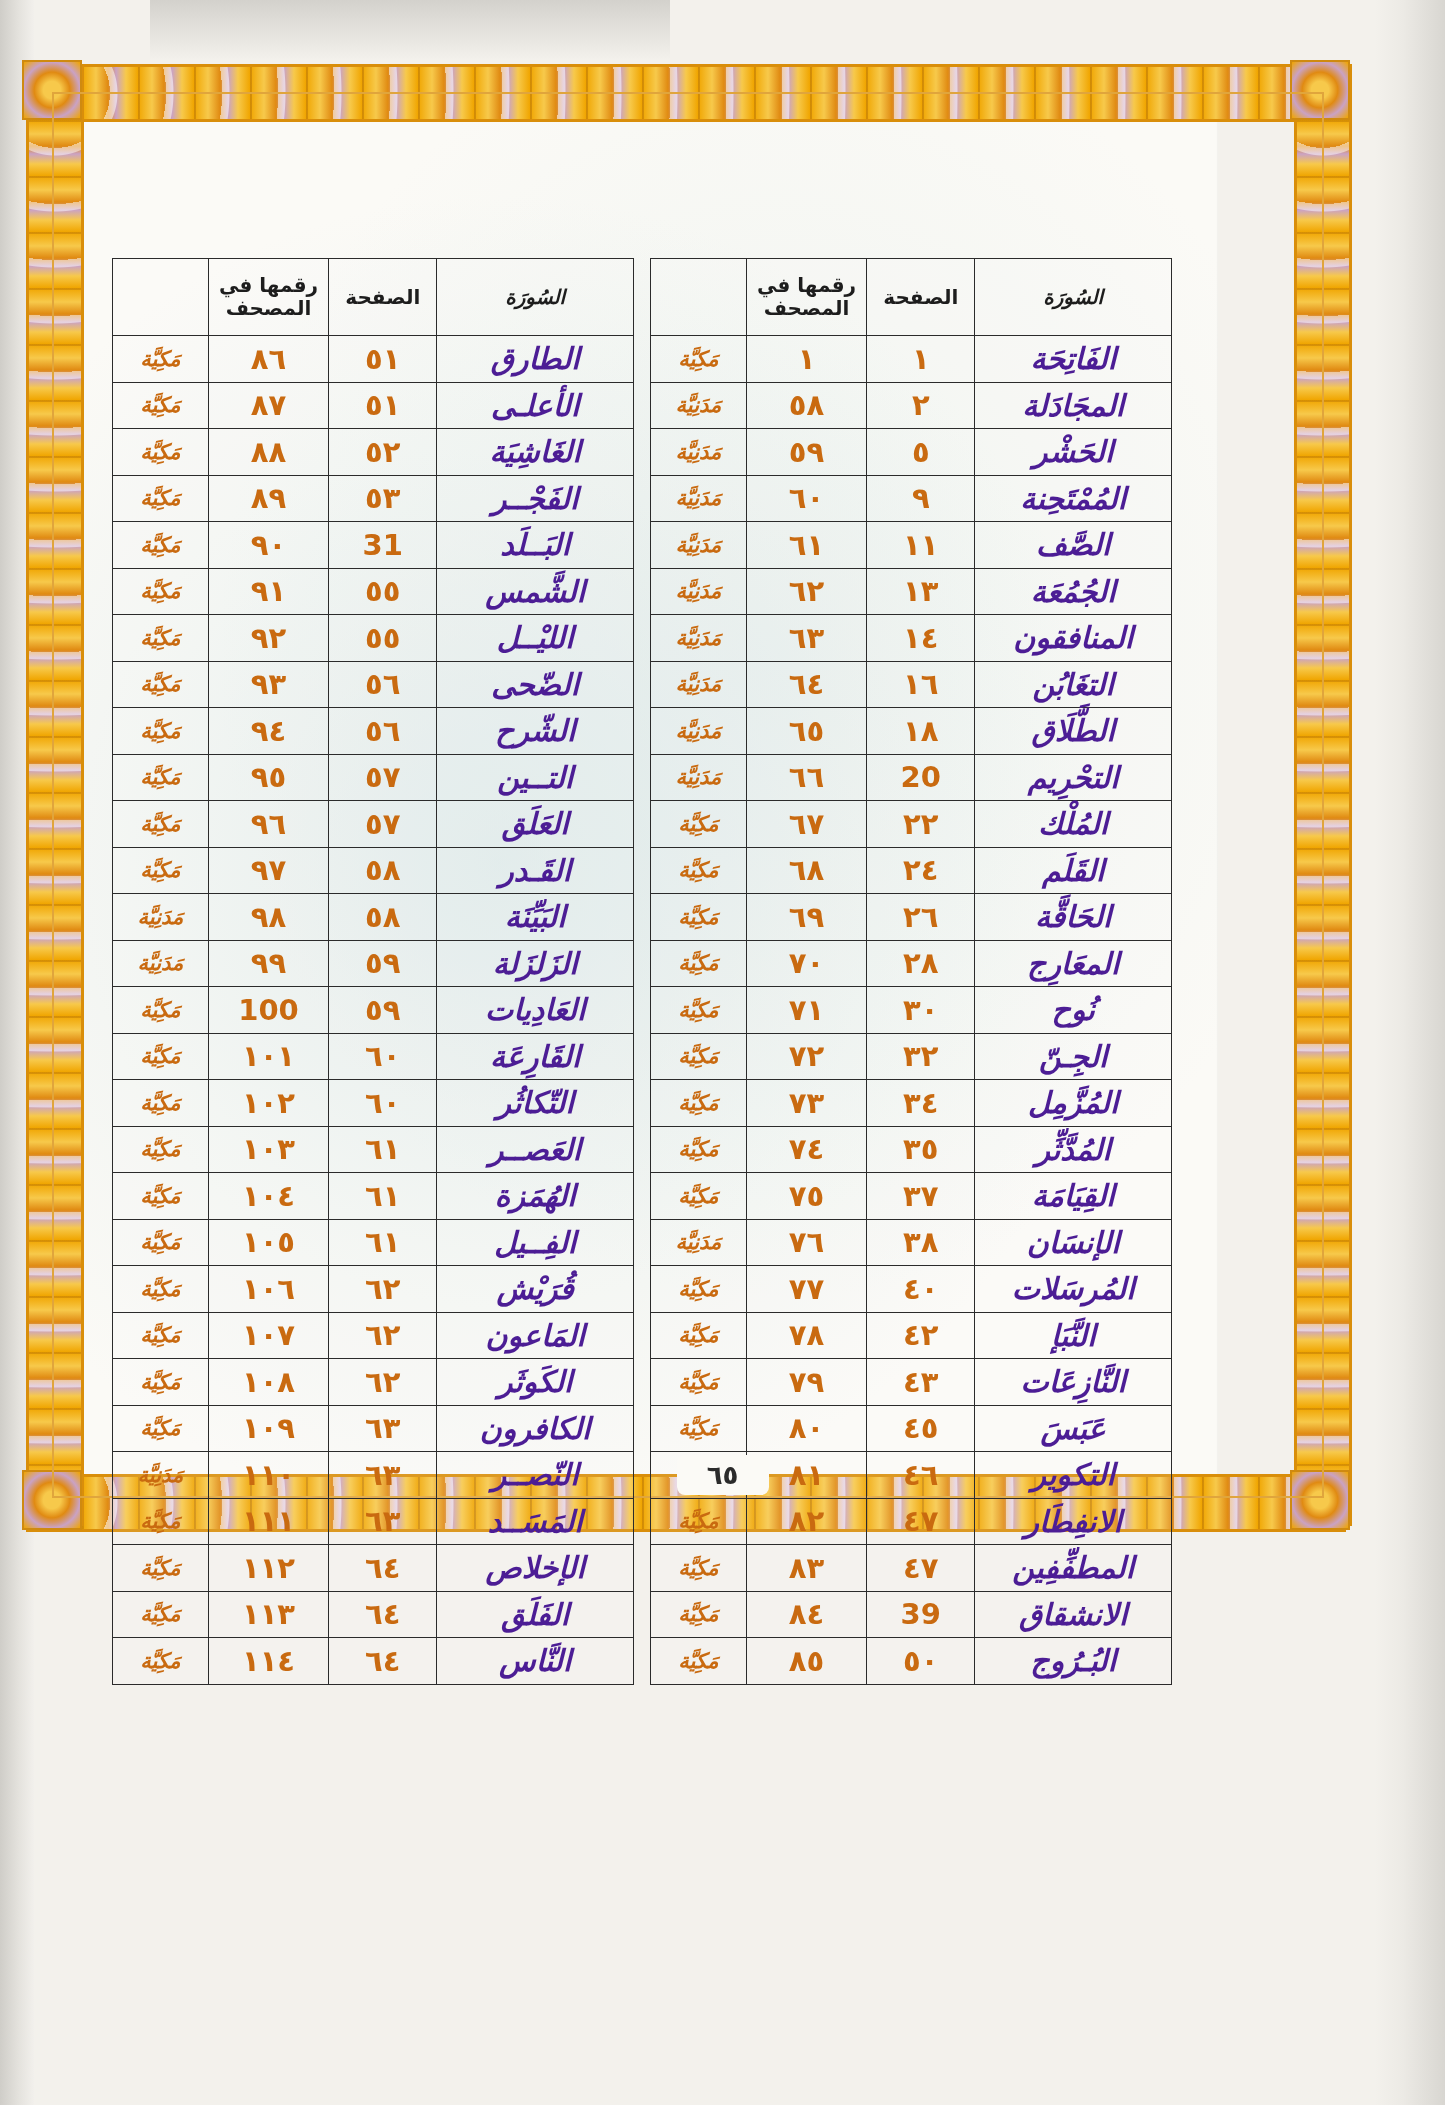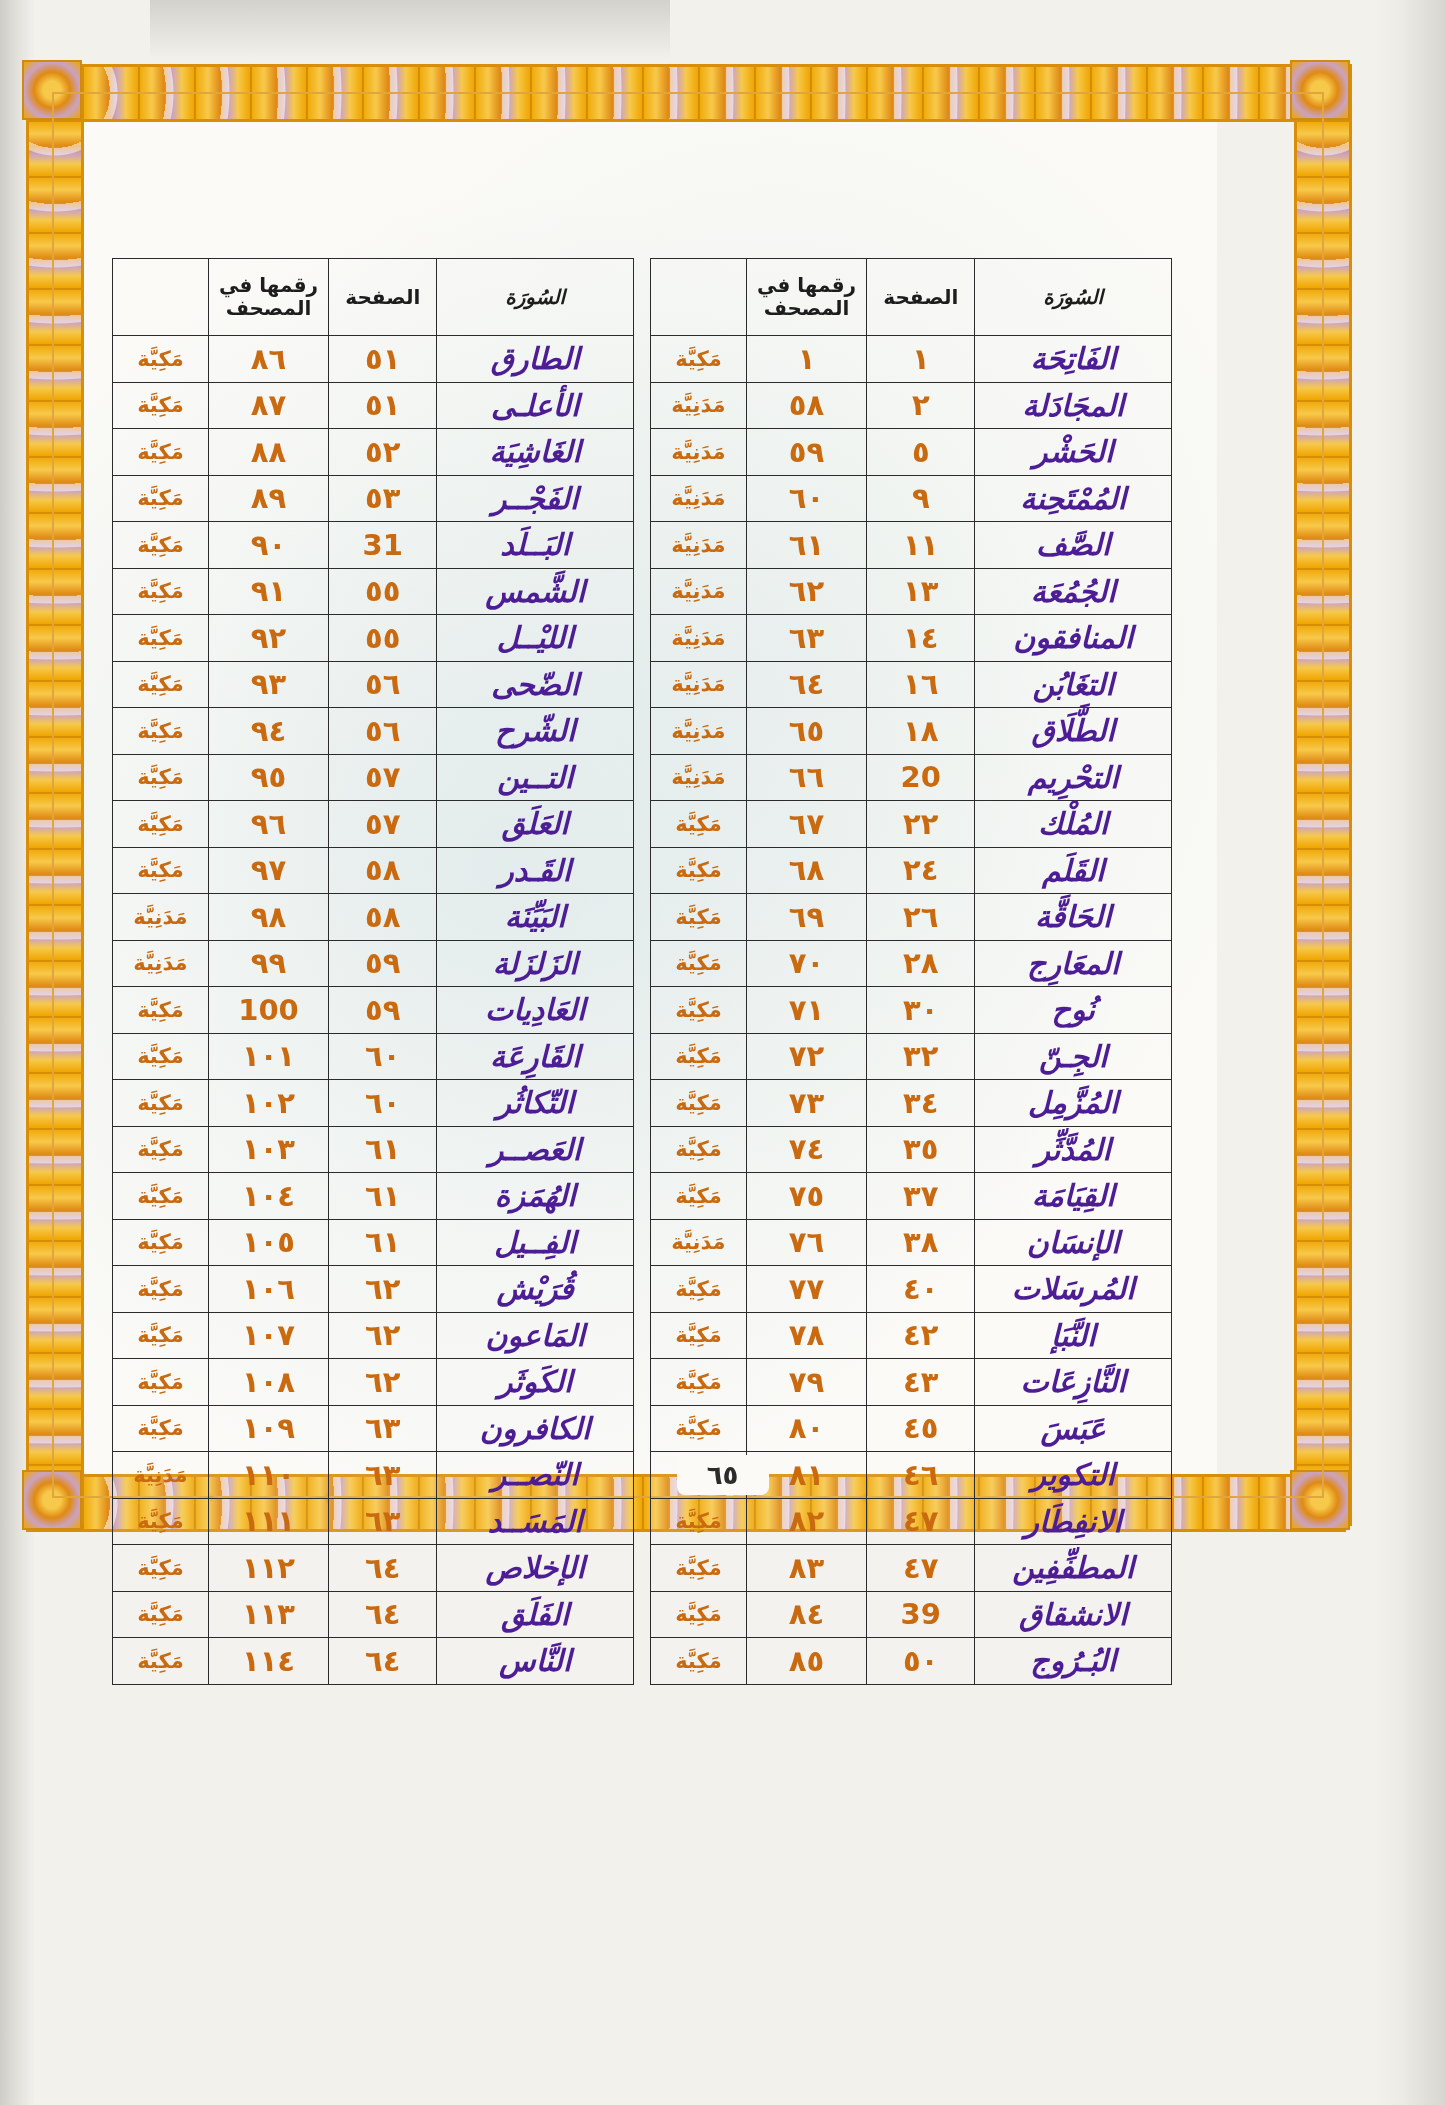--- a/index.html
+++ b/index.html
@@ -166,22 +166,22 @@
   }
   table.fihris th {
     height: 76px;
     font-size: 20px;
     font-weight: bold;
     color: #1d1d1d;
     line-height: 1.15;
   }
   th.col-name, td.col-name { width: 190px; font-style: italic; }
   th.col-page, td.col-page { width: 104px; }
-  th.col-num,  td.col-num  { width: 116px; border-radius: 11px; }
-  th.col-type, td.col-type { width: 92px; }
+  th.col-num,  td.col-num  { width: 116px; }
+  th.col-type, td.col-type { width: 92px; font-style: italic; }
 
   td.col-name {
     font-size: 30px;
     color: #4c1d95;
     font-weight: bold;
     letter-spacing: -0.5px;
   }
   td.col-page, td.col-num {
     font-size: 29px;
     color: #c96a10;

